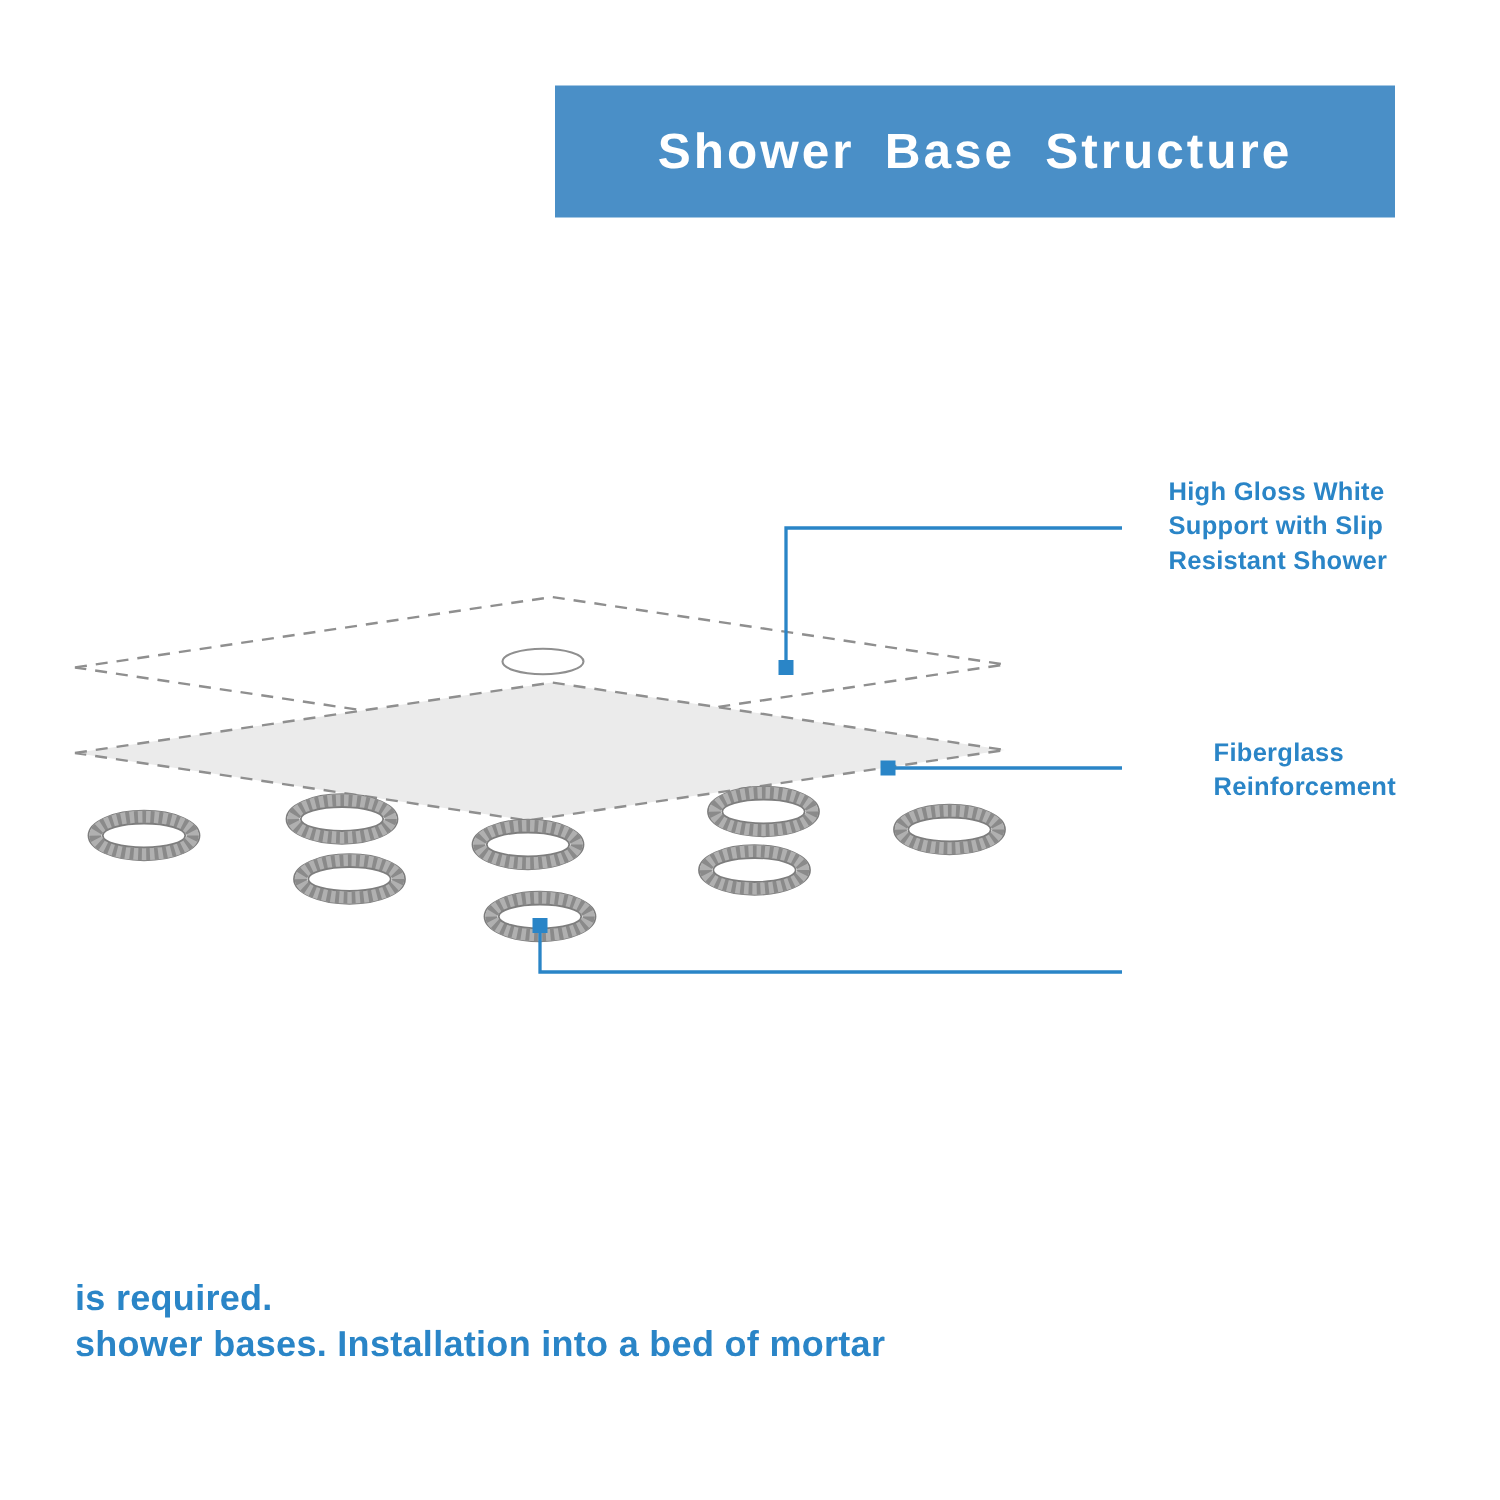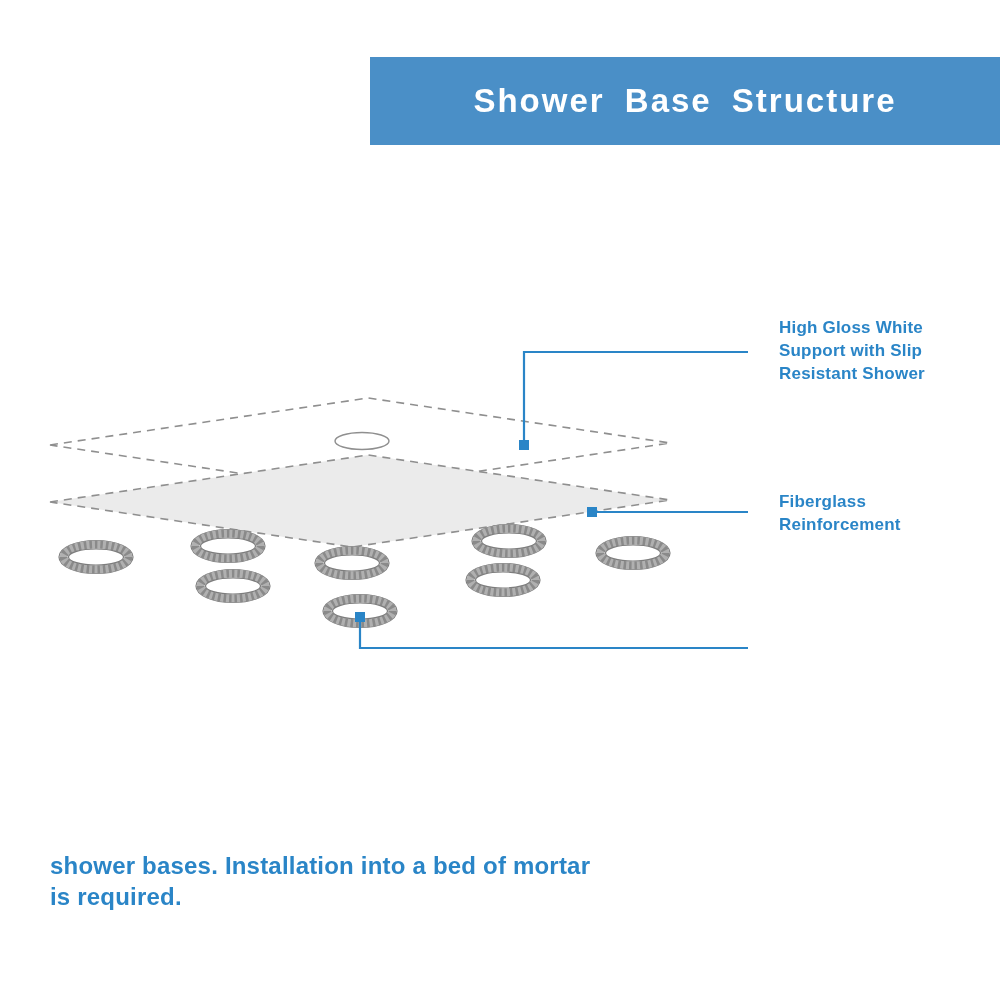--- a/index.html
+++ b/index.html
@@ -8,21 +8,21 @@
     position:relative;
     background:#ffffff;
     font-family:"Liberation Sans", sans-serif;
     overflow:hidden;
   }
   .page { position:absolute; inset:0; }
 
   .banner {
     position:absolute;
     left:370px; top:57px;
-    width:630px; height:88px;
+    width:560px; height:88px;
     background:#4a8fc7;
     display:flex; align-items:center; justify-content:center;
   }
   .banner .title {
     color:#ffffff;
     font-size:33px;
     font-weight:bold;
     letter-spacing:2px;
     word-spacing:9px;
     white-space:nowrap;
@@ -37,21 +37,21 @@
     position:absolute;
     color:#2a85c7;
     font-weight:bold;
     font-size:17px;
     line-height:23px;
     letter-spacing:0.2px;
     white-space:nowrap;
     margin-left:24px;
   }
   .callout-acrylic   { left:755px; top:316px; }
-  .callout-fiberglass{ left:755px; top:490px; }
+  .callout-fiberglass{ left:785px; top:490px; }
   .callout-support   { left:755px; top:632px; }
 
   .footer {
     position:absolute;
     left:50px; top:850px;
     color:#2a85c7;
     font-weight:bold;
     font-size:24px;
     line-height:31px;
     letter-spacing:0.2px;
@@ -112,17 +112,17 @@
     <div>Resistant Shower</div>
   </div>
 
   <div class="callout callout-fiberglass">
     <div>Fiberglass</div>
     <div>Reinforcement</div>
   </div>
 
 
   <div class="footer">
+    <div>is required.</div>
     <div>shower bases. Installation into a bed of mortar</div>
-    <div>is required.</div>
   </div>
 
 </div>
 
 </body></html>

